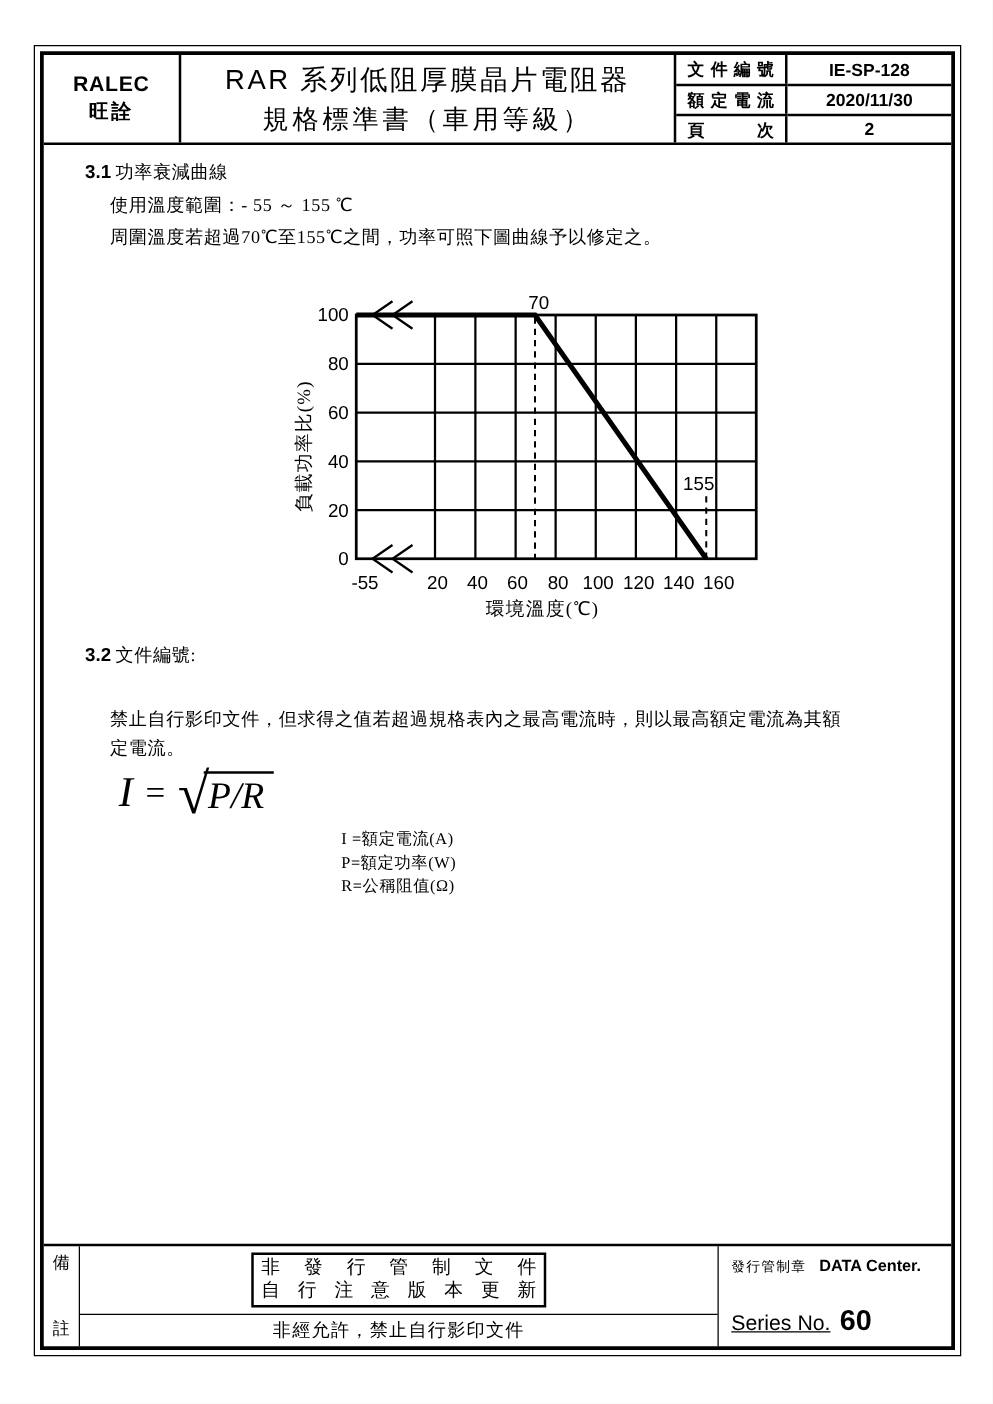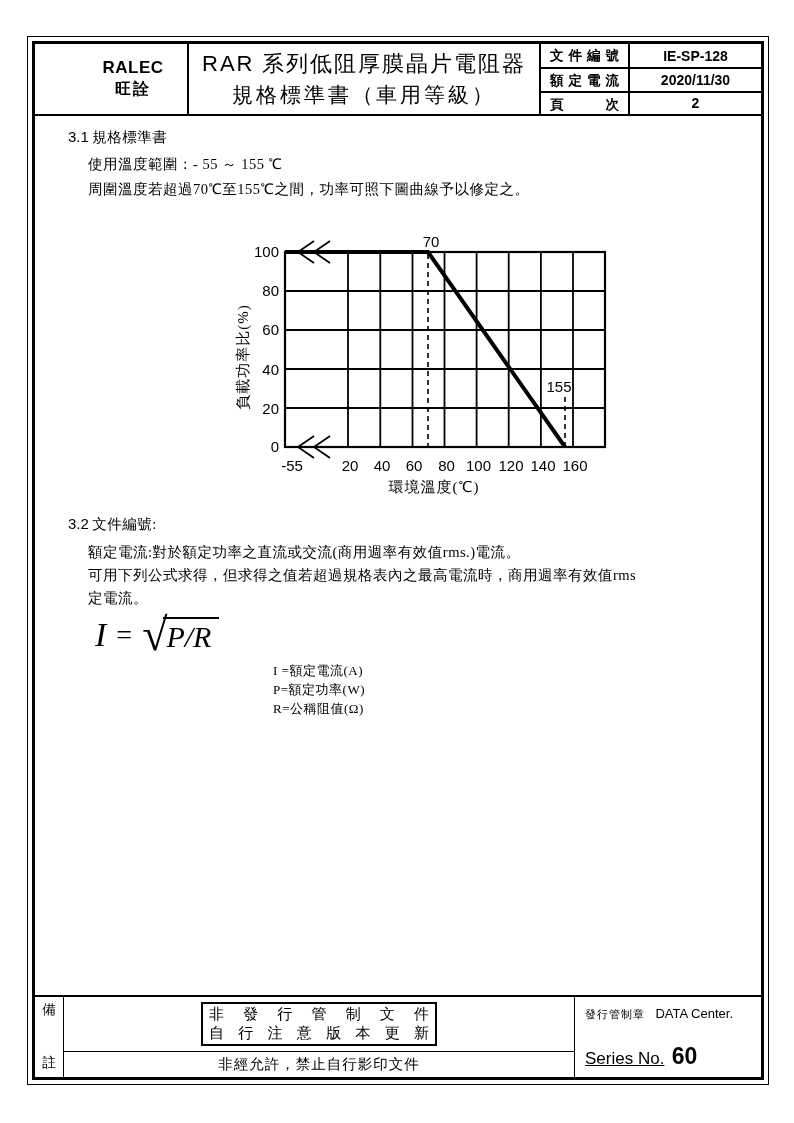--- a/index.html
+++ b/index.html
@@ -2,38 +2,38 @@
 <html><head>
 <meta charset="utf-8">
 <style>
   * { margin:0; padding:0; box-sizing:border-box; }
   body { background:#e8e8e8; font-family:"Liberation Serif", serif; color:#000; }
   .page { position:relative; width:794px; height:1123px; background:#fff; margin:0 auto; overflow:hidden; }
   .frame-outer { position:absolute; left:27px; top:36px; right:25px; bottom:38px; border:1px solid #000; }
   .sheet { position:absolute; left:32px; top:41px; right:30px; bottom:43px; border:3px solid #000; background:#fff; display:flex; flex-direction:column; }
 
   
-  .hdr { display:flex; height:72px; border-bottom:2px solid #000; flex:0 0 auto;padding-left:44px; }
+  .hdr { display:flex; height:72px; border-bottom:2px solid #000; flex:0 0 auto; }
   .hdr-logo { width:110px; border-right:2px solid #000; display:flex; flex-direction:column; align-items:center; justify-content:center; gap:1px; }
   .hdr-logo .l1 { font-family:"Liberation Sans", sans-serif; font-weight:bold; font-size:17px; letter-spacing:0.5px; }
   .hdr-logo .l2 { font-weight:bold; font-size:16px; letter-spacing:2px; }
   .hdr-title { flex:1; display:flex; flex-direction:column; align-items:center; justify-content:center; gap:2px; }
   .hdr-title .t1 { font-size:22px; letter-spacing:2px; white-space:nowrap; }
   .hdr-title .t1 .latin { font-family:"Liberation Sans", sans-serif; }
   .hdr-title .t2 { font-size:21px; letter-spacing:3px; white-space:nowrap; }
   .hdr-info { width:222px; border-left:2px solid #000; display:grid; grid-template-columns:89px 1fr; grid-template-rows:1fr 1fr 1fr; }
   .hdr-info .cell { display:flex; align-items:center; justify-content:center; font-weight:bold; }
   .hdr-info .lab { border-right:2px solid #000; font-size:13.5px; width:100%; height:100%; display:block; padding:3px 9px 0 9px; text-align:justify; text-align-last:justify; }
   .hdr-info .val { font-family:Liberation Sans, sans-serif; font-size:14px; }
   .hdr-info .bt { border-top:2px solid #000; }
 
   
   .content { position:relative; flex:1 1 auto; font-size:14px; }
   .abs { position:absolute; white-space:nowrap; }
-  .num { font-family:"Liberation Sans", sans-serif; font-size:15px; }
+  .num { font-family:"Liberation Sans", sans-serif; font-size:15px;font-weight:bold; }
   .body-line { font-size:14.5px; letter-spacing:0.5px; }
 
   
   .formula { display:flex; align-items:center; font-style:italic; }
   .formula .lhs { font-size:34px; }
   .formula .eq { font-size:28px; font-style:normal; margin:0 10px; }
   .formula .sqrt { font-size:46px; font-style:normal; font-weight:400; line-height:1; }
   .formula .rad { font-size:30px; border-top:2.5px solid #000; padding:1px 8px 0 3px; margin-left:-4px; }
   .legend { font-size:13px; line-height:19px; font-style:normal; letter-spacing:0.5px; }
 
@@ -41,21 +41,21 @@
   .ftr { display:flex; height:82px; border-top:2px solid #000; flex:0 0 auto; }
   .ftr-left { width:29px; border-right:1px solid #000; display:flex; flex-direction:column; justify-content:space-between; align-items:center; padding:4px 0 5px 0; font-size:13.5px; }
   .ftr-center { flex:1; display:flex; flex-direction:column; }
   .ftr-center .row1 { flex:1; display:flex; align-items:center; justify-content:center; border-bottom:1px solid #000;font-family:Liberation Serif, serif; }
   .notice-box { width:236px; border:2px solid #000; padding:1px 6px; }
   .notice-box div { font-size:15px; line-height:19px; text-align:justify; text-align-last:justify; }
   .ftr-center .row2 { height:25px; display:flex; align-items:center; justify-content:center; font-size:14.5px; letter-spacing:1px; }
   .ftr-right { width:187px; border-left:1px solid #000; position:relative; font-family:"Liberation Sans", sans-serif; }
   .stamp { position:absolute; left:10px; top:7px; white-space:nowrap; }
   .stamp .s-lab { font-family:"Liberation Serif", serif; font-size:11px; letter-spacing:1px; }
-  .stamp .s-val { font-weight:normal; font-size:13px; margin-left:6px; }
+  .stamp .s-val { font-weight:bold; font-size:13px; margin-left:6px; }
   .series { position:absolute; left:10px; top:46px; white-space:nowrap; }
   .series .sn-lab { font-size:17px;text-decoration:underline; }
   .series .sn-val { font-weight:bold; font-size:23px; margin-left:3px; }
 
   
   .tick { font-family:"Liberation Sans", sans-serif; font-size:15px; }
   .axis-title { font-family:"Liberation Serif", serif; font-size:15px; letter-spacing:1px; }
 </style>
 </head>
 <body>
@@ -86,21 +86,21 @@
             <span class="lab">頁 次</span>
           </div>
         <div class="cell val bt">2</div>
       </div>
     </div>
 
     <div class="content">
 
       <div class="abs" style="left:33px; top:12px;">
         <span class="num">3.1</span>
-        <span class="body-line">規格標準書</span>
+        <span class="body-line">功率衰減曲線</span>
       </div>
       <div class="abs body-line" style="left:53px; top:39px;">使用溫度範圍：- 55 ～ 155 ℃</div>
       <div class="abs body-line" style="left:53px; top:64px;">周圍溫度若超過70℃至155℃之間，功率可照下圖曲線予以修定之。</div>
 
       <svg style="position:absolute; left:193px; top:83px;" width="420" height="300" viewBox="0 0 420 300">
 
         <g stroke="#000" stroke-width="1.8">
           <line x1="57" y1="92" x2="377" y2="92"></line>
           <line x1="57" y1="131" x2="377" y2="131"></line>
           <line x1="57" y1="170" x2="377" y2="170"></line>
@@ -153,22 +153,21 @@
         </g>
 
         <text x="206" y="293" text-anchor="middle" class="axis-title">環境溫度(℃)</text>
         <text x="20" y="158" text-anchor="middle" transform="rotate(-90 20 158)" class="axis-title">負載功率比(%)</text>
       </svg>
 
       <div class="abs" style="left:33px; top:399px;">
         <span class="num">3.2</span>
         <span class="body-line">文件編號:</span>
       </div>
-      <div class="abs body-line" style="left:53px; top:427px;">額定電流:對於額定功率之直流或交流(商用週率有效值rms.)電流。</div>
-      <div class="abs body-line" style="left:53px; top:450px;">可用下列公式求得，但求得之值若超過規格表內之最高電流時，商用週率有效值rms</div>
+      <div class="abs body-line" style="left:53px; top:450px;">禁止自行影印文件，但求得之值若超過規格表內之最高電流時，則以最高額定電流為其額</div>
       <div class="abs body-line" style="left:53px; top:473px;">定電流。</div>
 
       <div class="abs formula" style="left:60px; top:496px;">
         <span class="lhs">I</span>
         <span class="eq">=</span>
         <span class="sqrt">√</span>
         <span class="rad">P/R</span>
       </div>
       <div class="abs legend" style="left:238px; top:497px;margin-top:48px;">
         <div>I =額定電流(A)</div>

